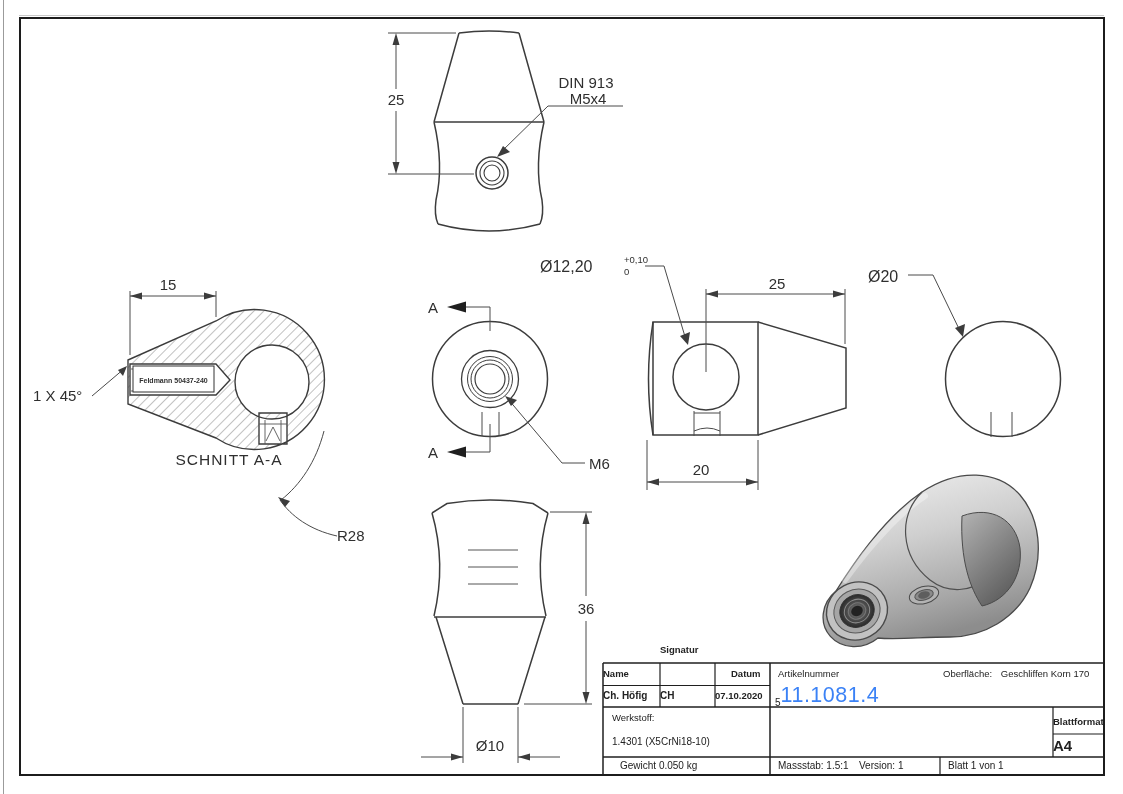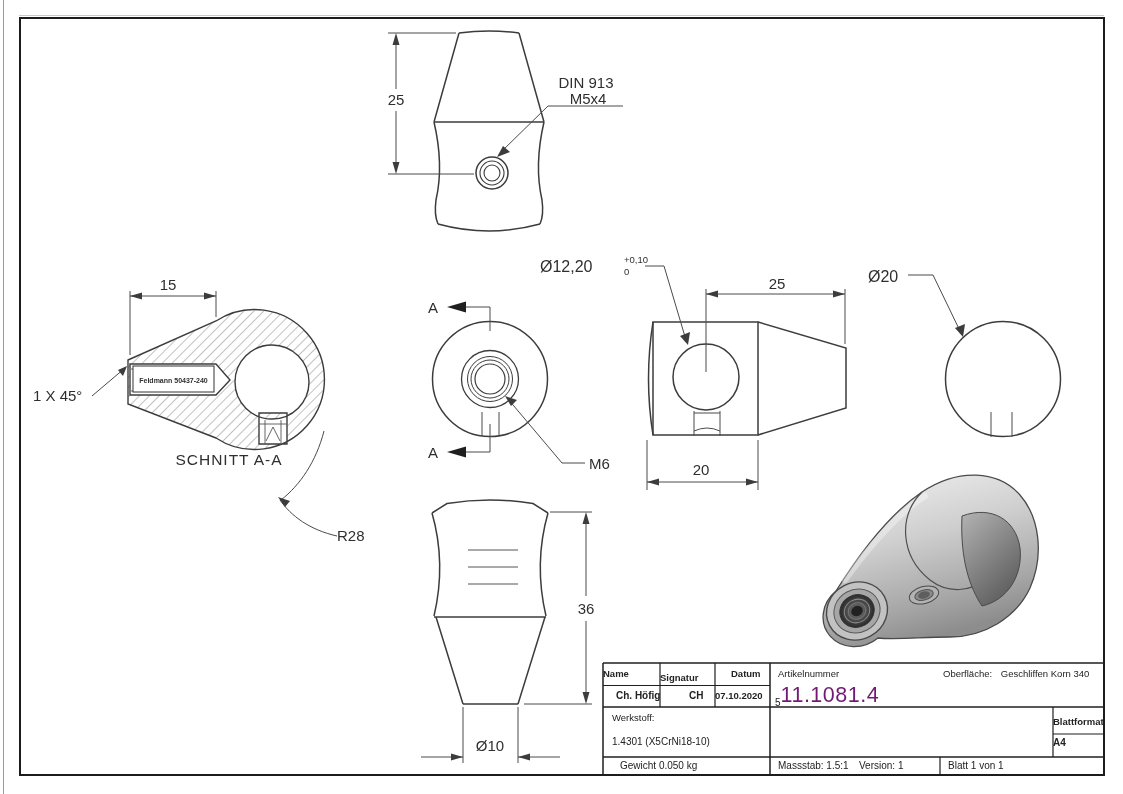--- a/index.html
+++ b/index.html
@@ -12,22 +12,22 @@
   svg{position:absolute;left:0;top:0;}
   svg text{font-family:"Liberation Sans",sans-serif;fill:#2f2f2f;}
   .dim{font-size:15px;}
   .dim-big{font-size:16px;}
   .tol{font-size:9.5px;}
   .insert-label{font-size:7px;font-weight:bold;}
   .tb-text{position:absolute;font-size:9.5px;color:#222;white-space:nowrap;}
   .tb-value{font-size:10px;}
   .tb-center{text-align:left;font-weight:bold;}
   .article-prefix{font-size:10px;color:#222;}
-  .article-number{font-size:21.5px;letter-spacing:.5px;color:#701a75;}
-  .a4{font-size:10px;}
+  .article-number{font-size:21.5px;letter-spacing:.5px;color:#3b82f6;}
+  .a4{font-size:15px;}
 </style>
 </head>
 <body>
 
 <div class="page">
   <div class="left-edge-line"></div>
   <div class="frame-shadow"></div>
   <div class="drawing-frame"></div>
 
   <svg width="1123" height="794" viewBox="0 0 1123 794">
@@ -248,30 +248,30 @@
       <line x1="603" y1="663" x2="603" y2="775" stroke-width="1.5"></line>
       <line x1="660" y1="663" x2="660" y2="707" stroke-width="1.2"></line>
       <line x1="715" y1="663" x2="715" y2="707" stroke-width="1.2"></line>
       <line x1="770" y1="663" x2="770" y2="775" stroke-width="1.5"></line>
       <line x1="1053" y1="707" x2="1053" y2="757" stroke-width="1.2"></line>
       <line x1="940" y1="757" x2="940" y2="775" stroke-width="1.2"></line>
     </g>
   </svg>
 
   <div class="tb-text tb-center" style="left:603px;top:668px;width:57px;">Name</div>
-  <div class="tb-text tb-center" style="left:660px;top:672px;width:48px;">Signatur</div>
+  <div class="tb-text tb-center" style="left:660px;top:644px;width:48px;">Signatur</div>
   <div class="tb-text tb-center" style="left:715px;top:668px;width:55px;padding-left:16px;">Datum</div>
-  <div class="tb-text tb-center tb-value" style="left:603px;top:690px;width:67px;padding-left:13px;">Ch. Höfig</div>
-  <div class="tb-text tb-center tb-value" style="left:660px;top:690px;width:55px;padding-left:29px;">CH</div>
+  <div class="tb-text tb-center tb-value" style="left:603px;top:690px;width:67px;">Ch. Höfig</div>
+  <div class="tb-text tb-center tb-value" style="left:660px;top:690px;width:55px;">CH</div>
   <div class="tb-text tb-center" style="left:715px;top:690px;width:55px;">07.10.2020</div>
 
   <div class="tb-text" style="left:778px;top:668px;">Artikelnummer</div>
   <div class="tb-text" style="left:943px;top:668px;">
     <span>Oberfläche:</span>
-    <span style="margin-left:6px;">Geschliffen Korn 340</span>
+    <span style="margin-left:6px;">Geschliffen Korn 170</span>
   </div>
   <div style="position:absolute;left:775px;top:683px;">
     <span class="article-prefix" style="vertical-align:-4px;">5</span><span class="article-number">11.1081.4</span>
   </div>
 
   <div class="tb-text" style="left:612px;top:712px;">Werkstoff:</div>
   <div class="tb-text tb-value" style="left:612px;top:736px;">1.4301 (X5CrNi18-10)</div>
 
   <div class="tb-text tb-value" style="left:612px;top:760px;margin-left:8px;">Gewicht 0.050 kg</div>
   <div class="tb-text tb-value" style="left:778px;top:760px;">Massstab: 1.5:1</div>

